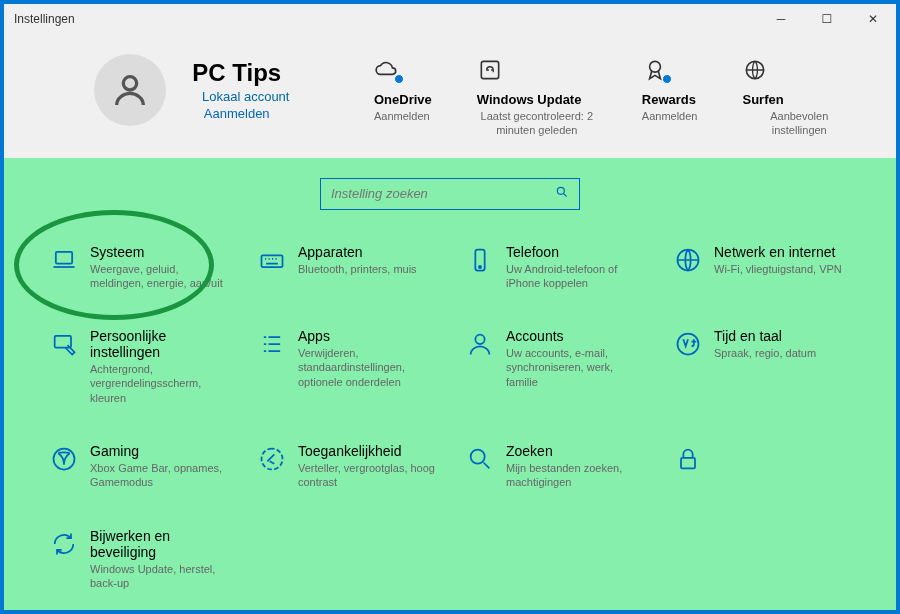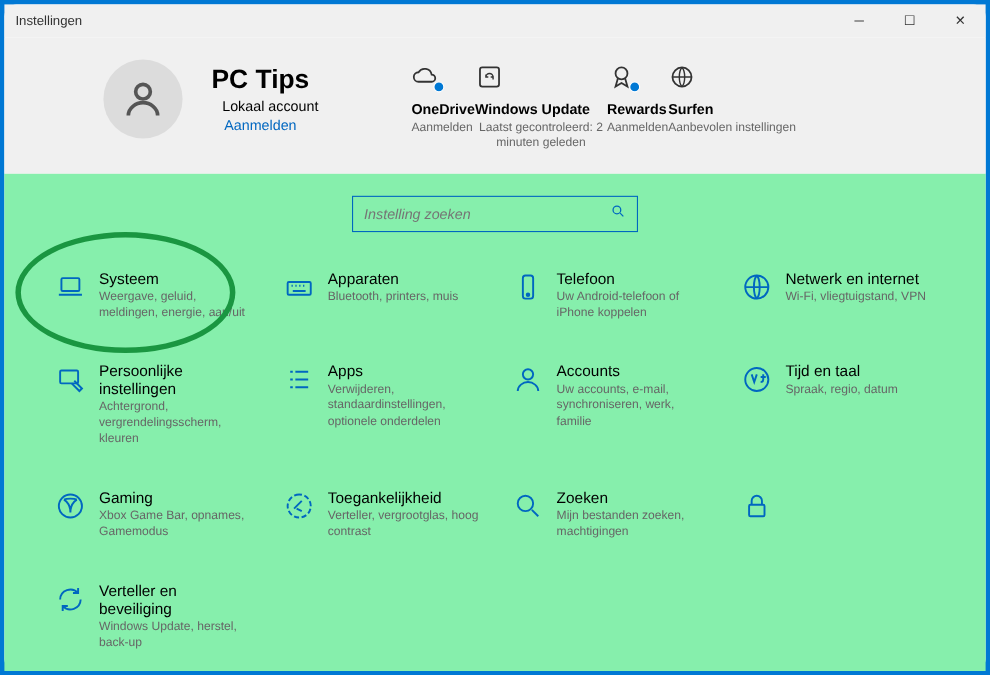--- a/index.html
+++ b/index.html
@@ -6,23 +6,23 @@
 body { width: 900px; height: 614px; background: linear-gradient(to bottom, #0078d4, #0078d4); padding: 4px; overflow: hidden; }
 .window { width: 100%; height: 100%; background: #fff; display: flex; flex-direction: column; border-radius: 11px; }
 .titlebar { height: 30px; display: flex; align-items: center; justify-content: space-between; background: #f0f0f0; padding: 0 0 0 10px; font-size: 12px; color: #333; }
 .titlebar-controls { display: flex; }
 .titlebar-btn { width: 46px; height: 30px; display: flex; align-items: center; justify-content: center; font-size: 12px; cursor: pointer; }
 .header { background: #f0f0f0; padding: 20px 40px 20px 90px; display: flex; align-items: flex-start; gap: 60px; text-align: center; }
 .profile { display: flex; align-items: center; gap: 18px; min-width: 220px; }
 .avatar { width: 72px; height: 72px; border-radius: 50%; background: #dcdcdc; display: flex; align-items: center; justify-content: center; }
 .avatar svg { width: 40px; height: 40px; }
 .profile-info h1 { font-size: 24px; font-weight: 600; color: #000; }
-.profile-info .subtitle { font-size: 13px; color: #000000; margin-top: 2px; margin-left: 18px; }
+.profile-info .subtitle { font-size: 13px; color: #0369a1; margin-top: 2px; margin-left: 18px; }
 .profile-info .link { font-size: 13px; color: #0067c0; margin-top: 2px; cursor: pointer; }
-.header-tiles { display: flex; flex: 1; }
+.header-tiles { display: flex; gap: 45px; flex: 1; }
 .header-tile { display: flex; flex-direction: column; align-items: flex-start; max-width: 120px; }
 .header-tile .ticon { height: 32px; display: flex; align-items: center; margin-bottom: 6px; position: relative; }
 .header-tile .ticon svg { width: 26px; height: 26px; }
 .blue-dot { position: absolute; width: 10px; height: 10px; background: #0078d4; border-radius: 50%; right: -4px; bottom: 2px; border: 1px solid #fff; }
 .header-tile .tlabel { font-size: 13px; font-weight: 600; color: #000; }
 .header-tile .tsub { font-size: 11px; color: #666; line-height: 1.3; margin-top: 2px; }
 .content { padding: 20px 40px; background: #86efac; flex: 1; overflow: hidden; }
 .searchbox { width: 260px; margin: 0 auto 30px auto; border: 1px solid #0067c0; display: flex; align-items: center; padding: 6px 10px; }
 .searchbox input { border: none; outline: none; flex: 1; font-size: 13px; font-style: italic; color: #666; background: transparent; }
 .searchbox .sicon { color: #0067c0; }
@@ -269,20 +269,20 @@
           </div>
       </div>
 
       <div class="cat">
         <div class="cicon">
             <svg viewBox="0 0 24 24">
               <path d="M4 12a8 8 0 0114-5M20 12a8 8 0 01-14 5M18 3v4h-4M6 21v-4h4"></path>
             </svg>
           </div>
         <div class="ctxt">
-            <div class="ctitle">Verteller en beveiliging</div>
+            <div class="ctitle">Bijwerken en beveiliging</div>
             <div class="cdesc">Windows Update, herstel, back-up</div>
           </div>
       </div>
 
     </div>
   </div>
 </div>
 
 </body></html>

